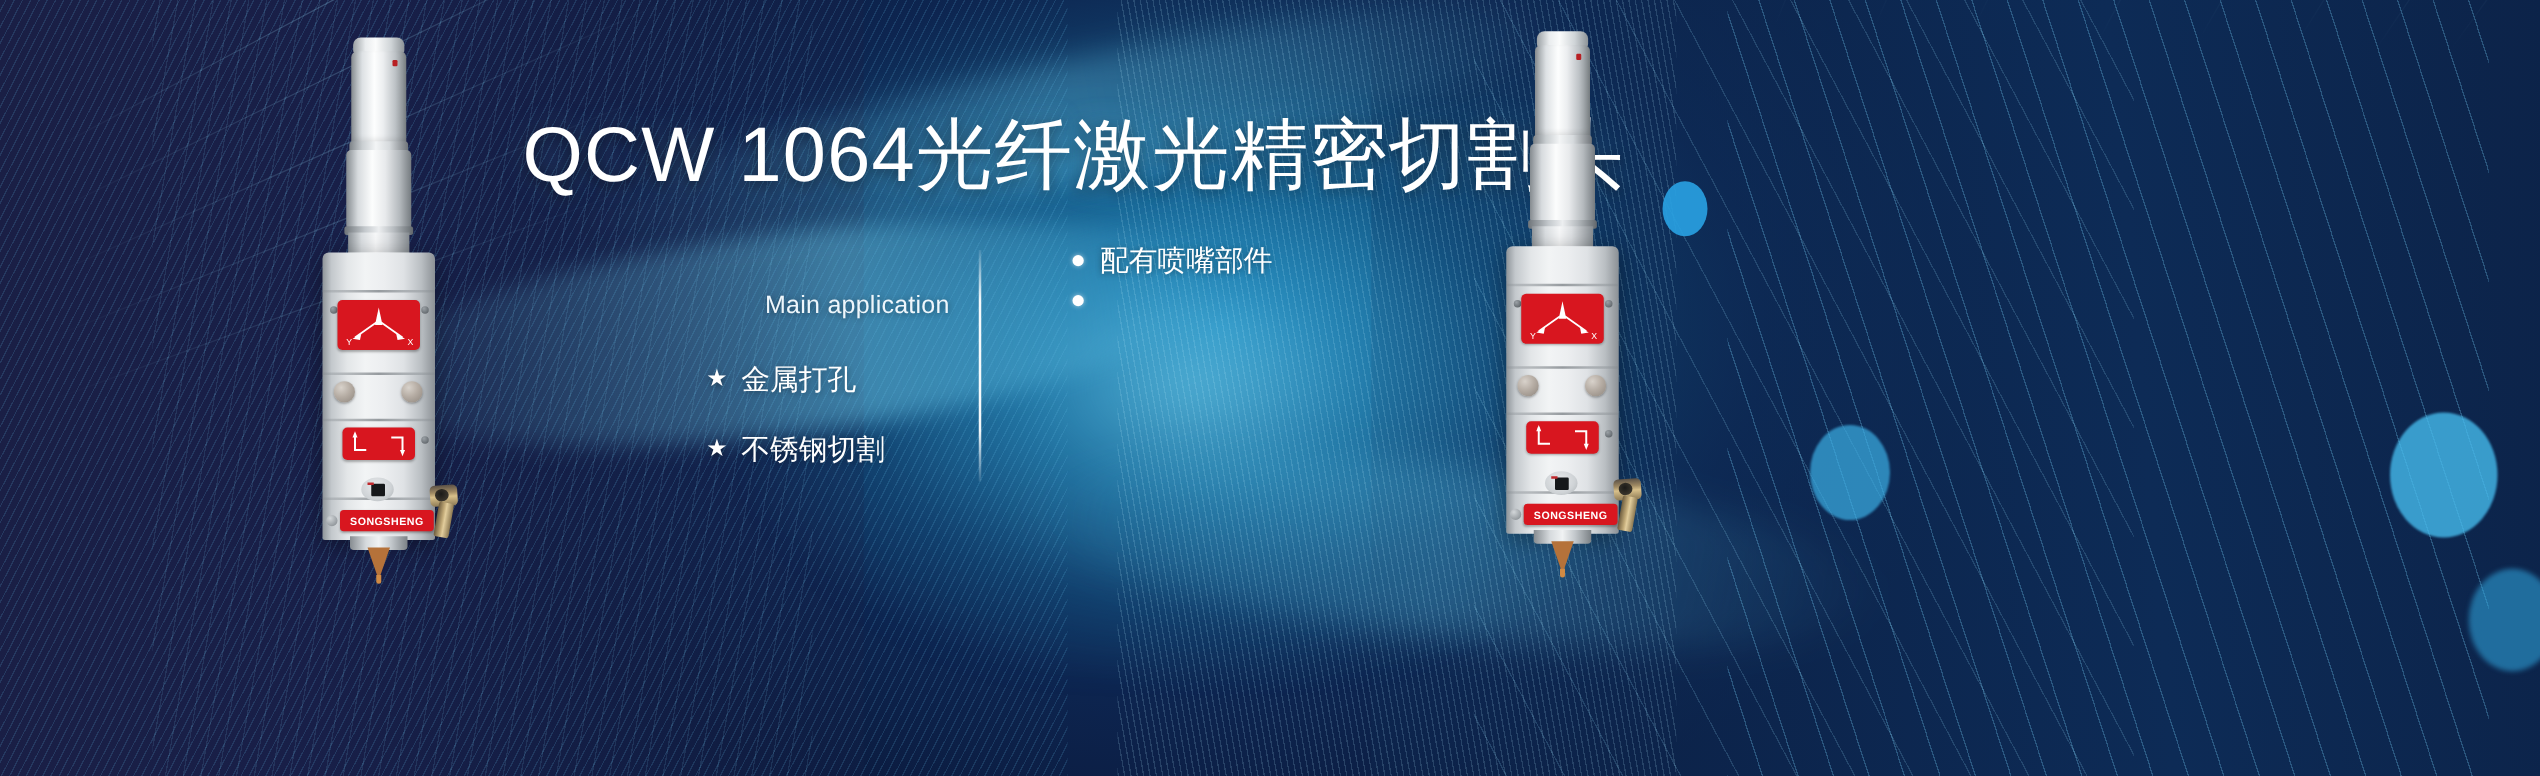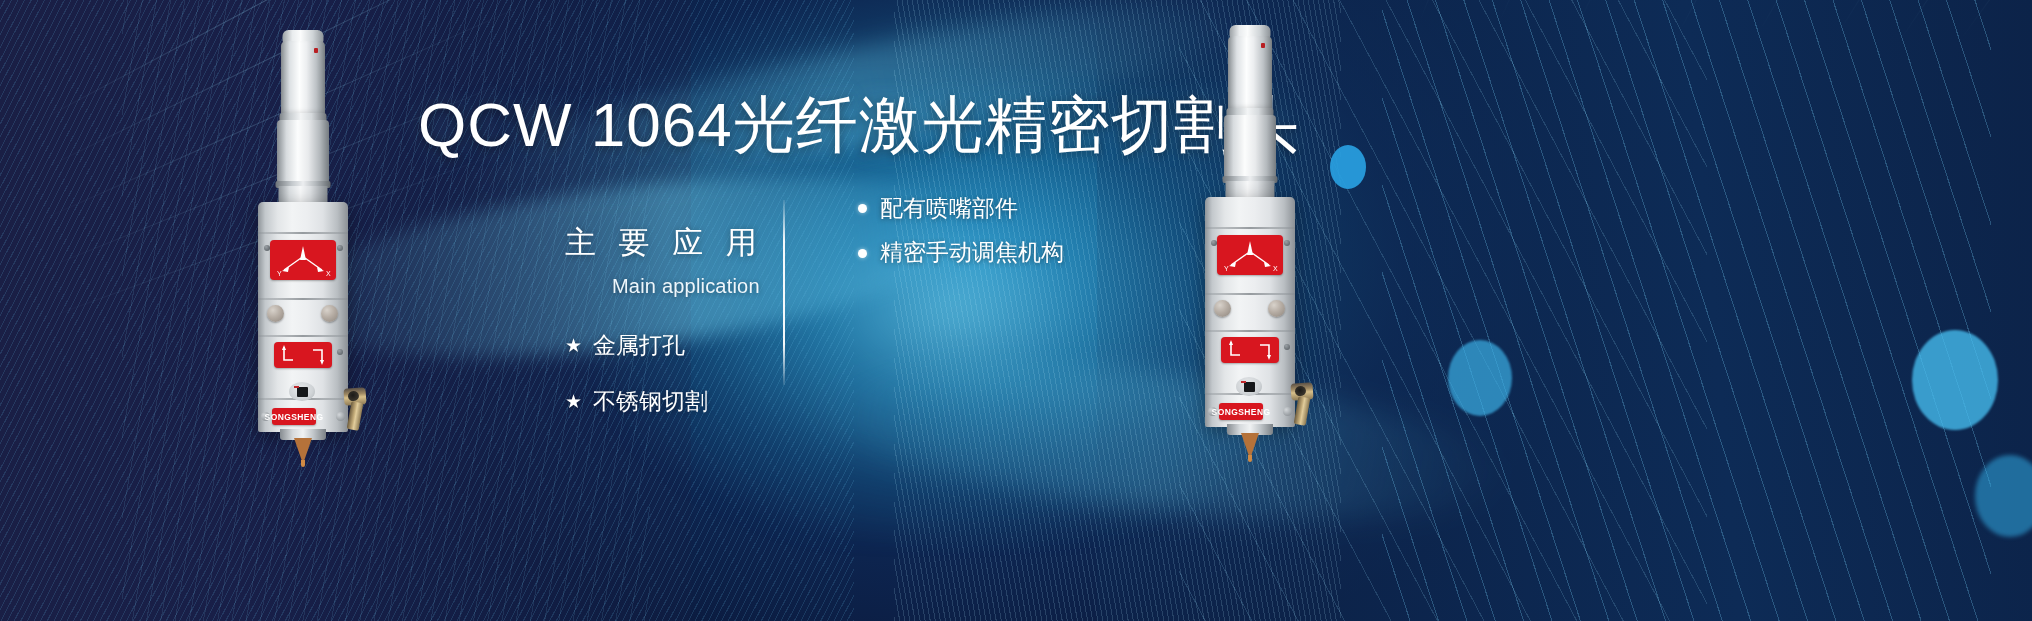--- a/index.html
+++ b/index.html
@@ -376,21 +376,21 @@
   .hd-window-red {
     position: absolute;
     left: 5px; top: 4px;
     width: 5px; height: 2px;
     background: #c0282c;
   }
 
   .lbl-brand {
     position: absolute;
     left: 14px; top: 206px;
-    width: 44px; height: 17px;
+    width: 75px; height: 17px;
     background: #d8161f;
     border-radius: 3px;
     display: flex; align-items: center; justify-content: center;
     color: #ffffff;
     font-size: 8.5px;
     font-weight: bold;
     letter-spacing: 0.4px;
     box-shadow: 0 1px 2px rgba(0,0,0,0.3);
   }
   .brand-screw {
@@ -495,42 +495,40 @@
   <div class="circle circle-1"></div>
   <div class="circle circle-2"></div>
   <div class="circle circle-3"></div>
   <div class="circle circle-4"></div>
 
   <div class="title">QCW 1064光纤激光精密切割头</div>
 
   <div class="divider"></div>
 
   <div class="left-col">
-    <div class="app-title">主 要 应 用</div>
     <div class="app-sub">Main application</div>
     <div class="app-list">
       <div class="app-item">
         <span class="star">★</span>
         <span>金属打孔</span>
       </div>
       <div class="app-item">
         <span class="star">★</span>
         <span>不锈钢切割</span>
       </div>
     </div>
   </div>
 
   <div class="right-col">
     <div class="feat-item">
       <span class="dot"></span>
       <span>配有喷嘴部件</span>
     </div>
     <div class="feat-item">
       <span class="dot"></span>
-      <span>精密手动调焦机构</span>
     </div>
   </div>
 
   <div class="head head-left">
     <div class="hd-cap"></div>
     <div class="hd-tube-top"></div>
     <div class="hd-redspot"></div>
     <div class="hd-ring-a"></div>
     <div class="hd-tube-mid"></div>
     <div class="hd-ring-b"></div>

